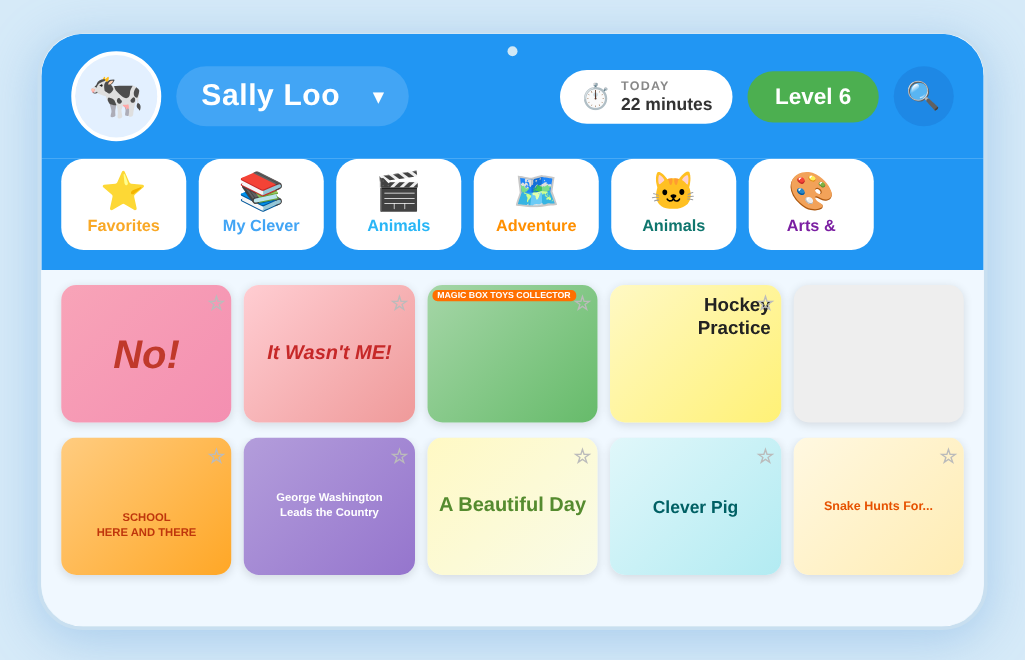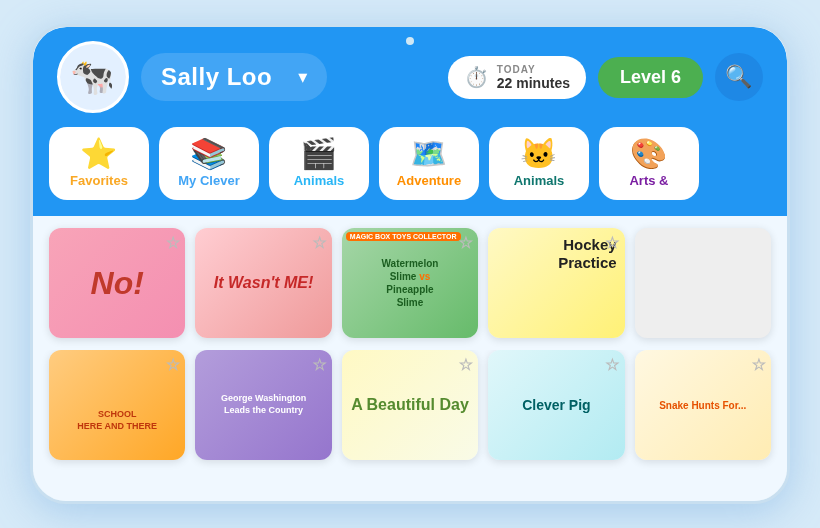--- a/index.html
+++ b/index.html
@@ -415,21 +415,20 @@
       <div class="book-card book-wasnt">
         <div class="book-card-inner">
           <span class="book-title" style="font-size:16px;font-weight:900;color:#c62828;font-style:italic;line-height:1.1;text-align:center;">It Wasn't ME!</span>
           <span class="star-badge">☆</span>
         </div>
       </div>
 
       <div class="book-card book-watermelon">
         <div class="book-card-inner">
           <span class="book-top-label">MAGIC BOX TOYS COLLECTOR</span>
-          <span class="book-title" style="font-size:10px;font-weight:900;color:#1b5e20;text-align:center;line-height:1.3;">Watermelon<br>Slime <span style="color:#ff6f00">vs</span><br>Pineapple<br>Slime</span>
           <span class="star-badge">☆</span>
         </div>
       </div>
 
       <div class="book-card book-hockey">
         <div class="book-card-inner" style="flex-direction:column;justify-content:flex-start;padding-top:8px;">
           <span class="book-title" style="font-size:15px;font-weight:900;color:#222;line-height:1.2;text-align:right;width:100%;">Hockey<br>Practice</span>
           <span class="star-badge">☆</span>
         </div>
       </div>

